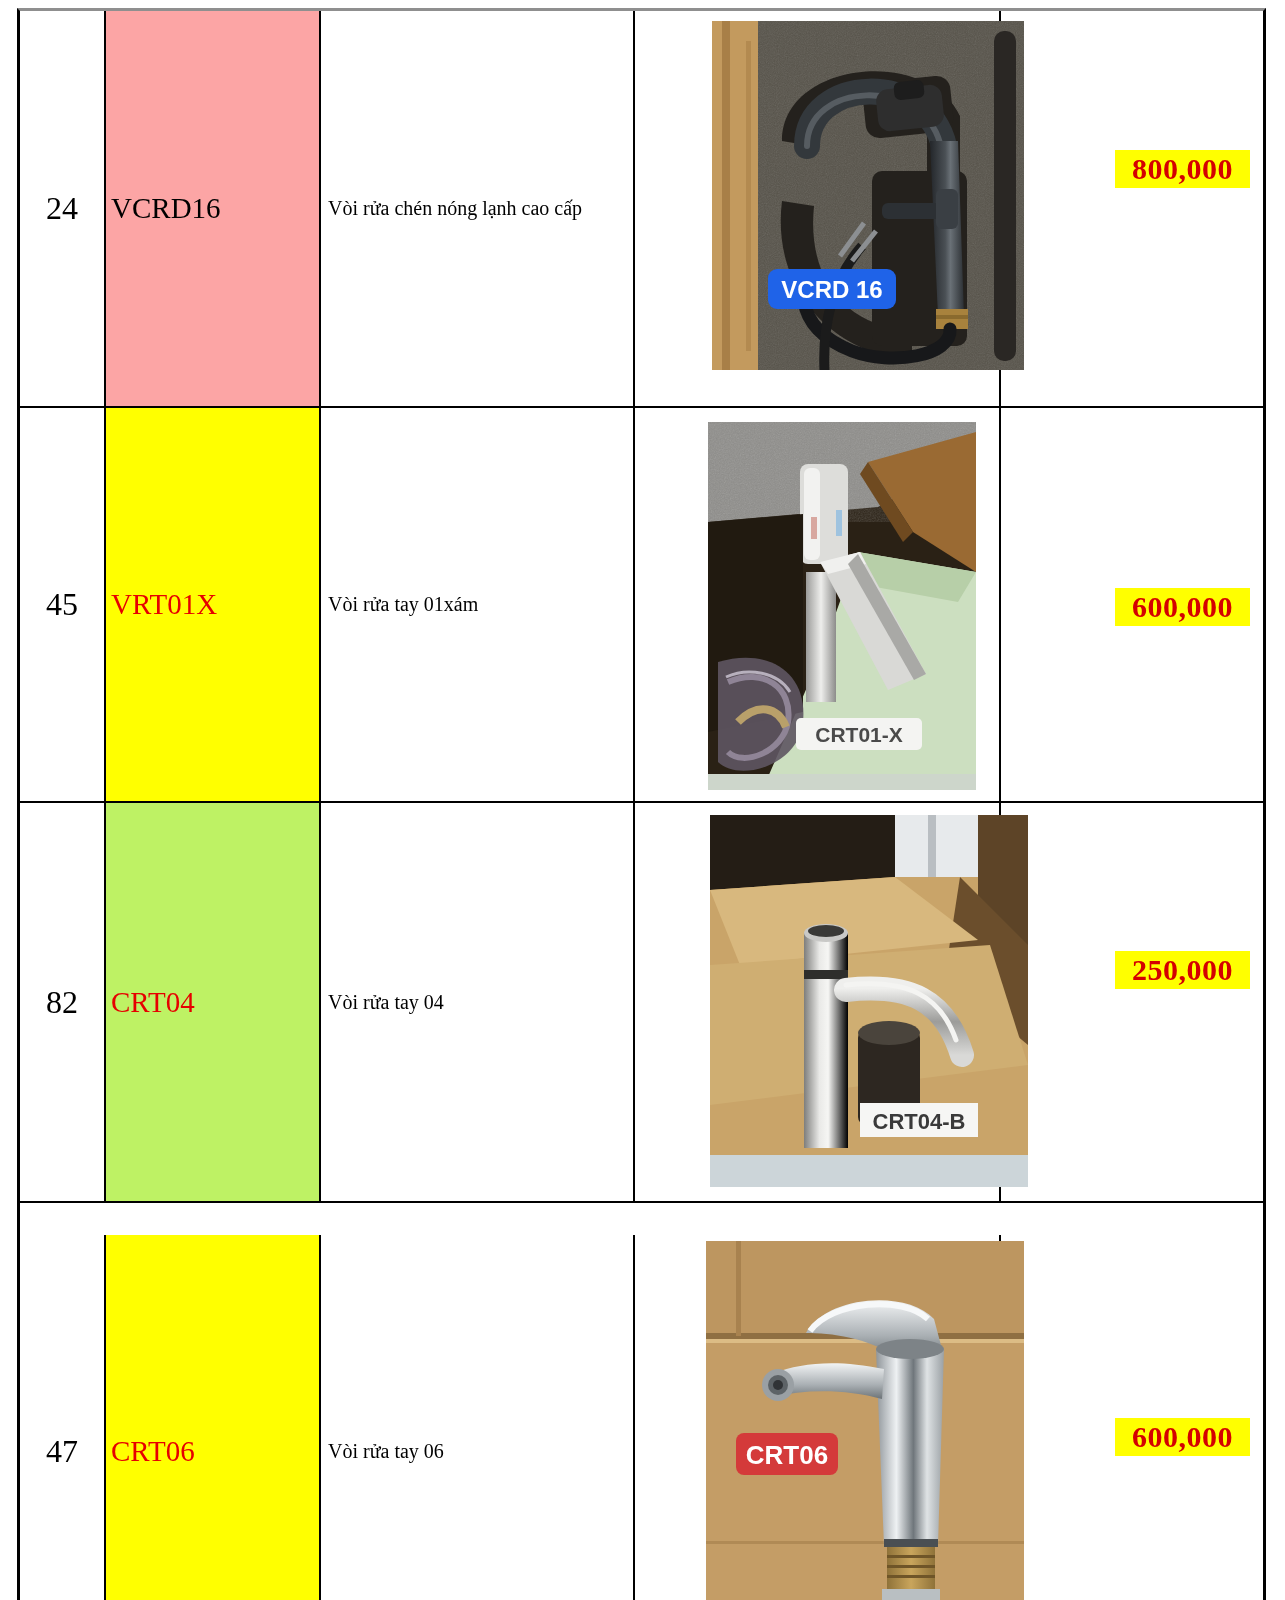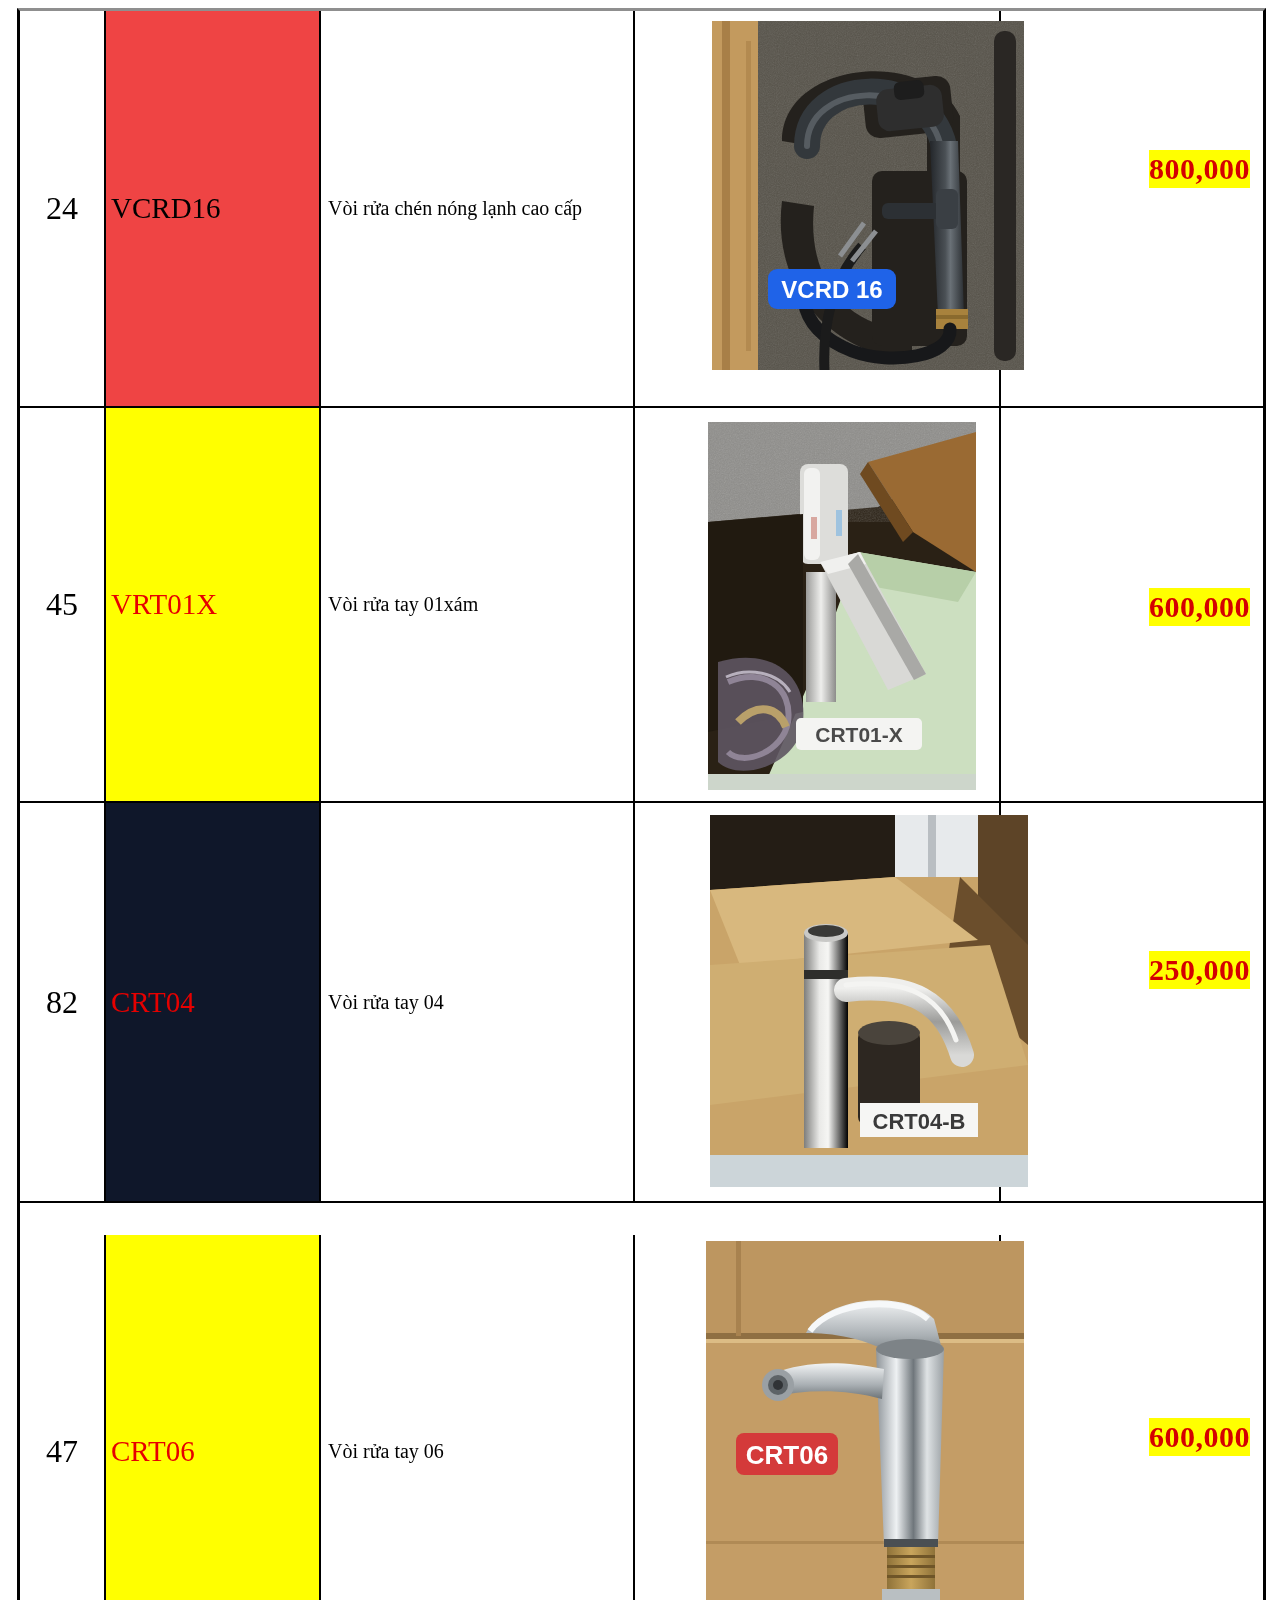--- a/index.html
+++ b/index.html
@@ -26,21 +26,21 @@
   .cell-num{display:flex;align-items:center;justify-content:center;
     font-size:32px;}
   .cell-code{display:flex;align-items:center;padding-left:5px;
     font-size:29px;}
   .cell-desc{display:flex;align-items:center;padding-left:7px;padding-right:48px;
     font-size:20px;line-height:1.35;}
   .cell-photo{display:flex;align-items:flex-start;padding-left:45px;}
   .cell-price{display:flex;align-items:center;justify-content:flex-end;}
 
   .price-box{background:#ffff00;color:#d40000;font-weight:bold;font-size:30px;
-    padding:2px 0;margin-right:13px;letter-spacing:0.5px;}
+    padding:2px 17px;margin-right:13px;letter-spacing:0.5px;}
   .trow-44 .price-box{transform:translateY(-40px);}
   .trow-45 .price-box{transform:translateY(2px);}
   .trow-46 .price-box{transform:translateY(-32px);}
   .trow-47 .price-box{transform:translateY(-14px);}
 
   .photo-wrap{display:block;}
   .trow-44 .photo-wrap{margin:10px 0 0 32px;}
   .trow-45 .photo-wrap{margin:14px 0 0 28px;}
   .trow-46 .photo-wrap{margin:12px 0 0 30px;}
   .trow-47 .photo-wrap{margin:6px 0 0 26px;}
@@ -49,21 +49,21 @@
 </style>
 </head>
 <body>
 
 <div class="price-table">
 
   <div class="trow trow-44">
     <div class="cell cell-num">
       <span>24</span>
     </div>
-    <div class="cell cell-code" style="background:#ef4444">
+    <div class="cell cell-code" style="background:#fca5a5">
       <span style="color:#000000">VCRD16</span>
     </div>
     <div class="cell cell-desc">
       <span>Vòi rửa chén nóng lạnh cao cấp</span>
     </div>
     <div class="cell cell-photo">
       <span class="photo-wrap">
         <svg width="312" height="349" viewBox="0 0 312 349">
           <defs>
             <filter id="grain44" x="0" y="0" width="100%" height="100%">
@@ -184,21 +184,21 @@
     </div>
     <div class="cell cell-price">
       <span class="price-box">600,000</span>
     </div>
   </div>
 
   <div class="trow trow-46">
     <div class="cell cell-num">
       <span>82</span>
     </div>
-    <div class="cell cell-code" style="background:#0f172a">
+    <div class="cell cell-code" style="background:#bef264">
       <span style="color:#e60000">CRT04</span>
     </div>
     <div class="cell cell-desc">
       <span>Vòi rửa tay 04</span>
     </div>
     <div class="cell cell-photo">
       <span class="photo-wrap">
         <svg width="318" height="372" viewBox="0 0 318 372">
           <defs>
             <linearGradient id="steel46" x1="0" y1="0" x2="1" y2="0">

